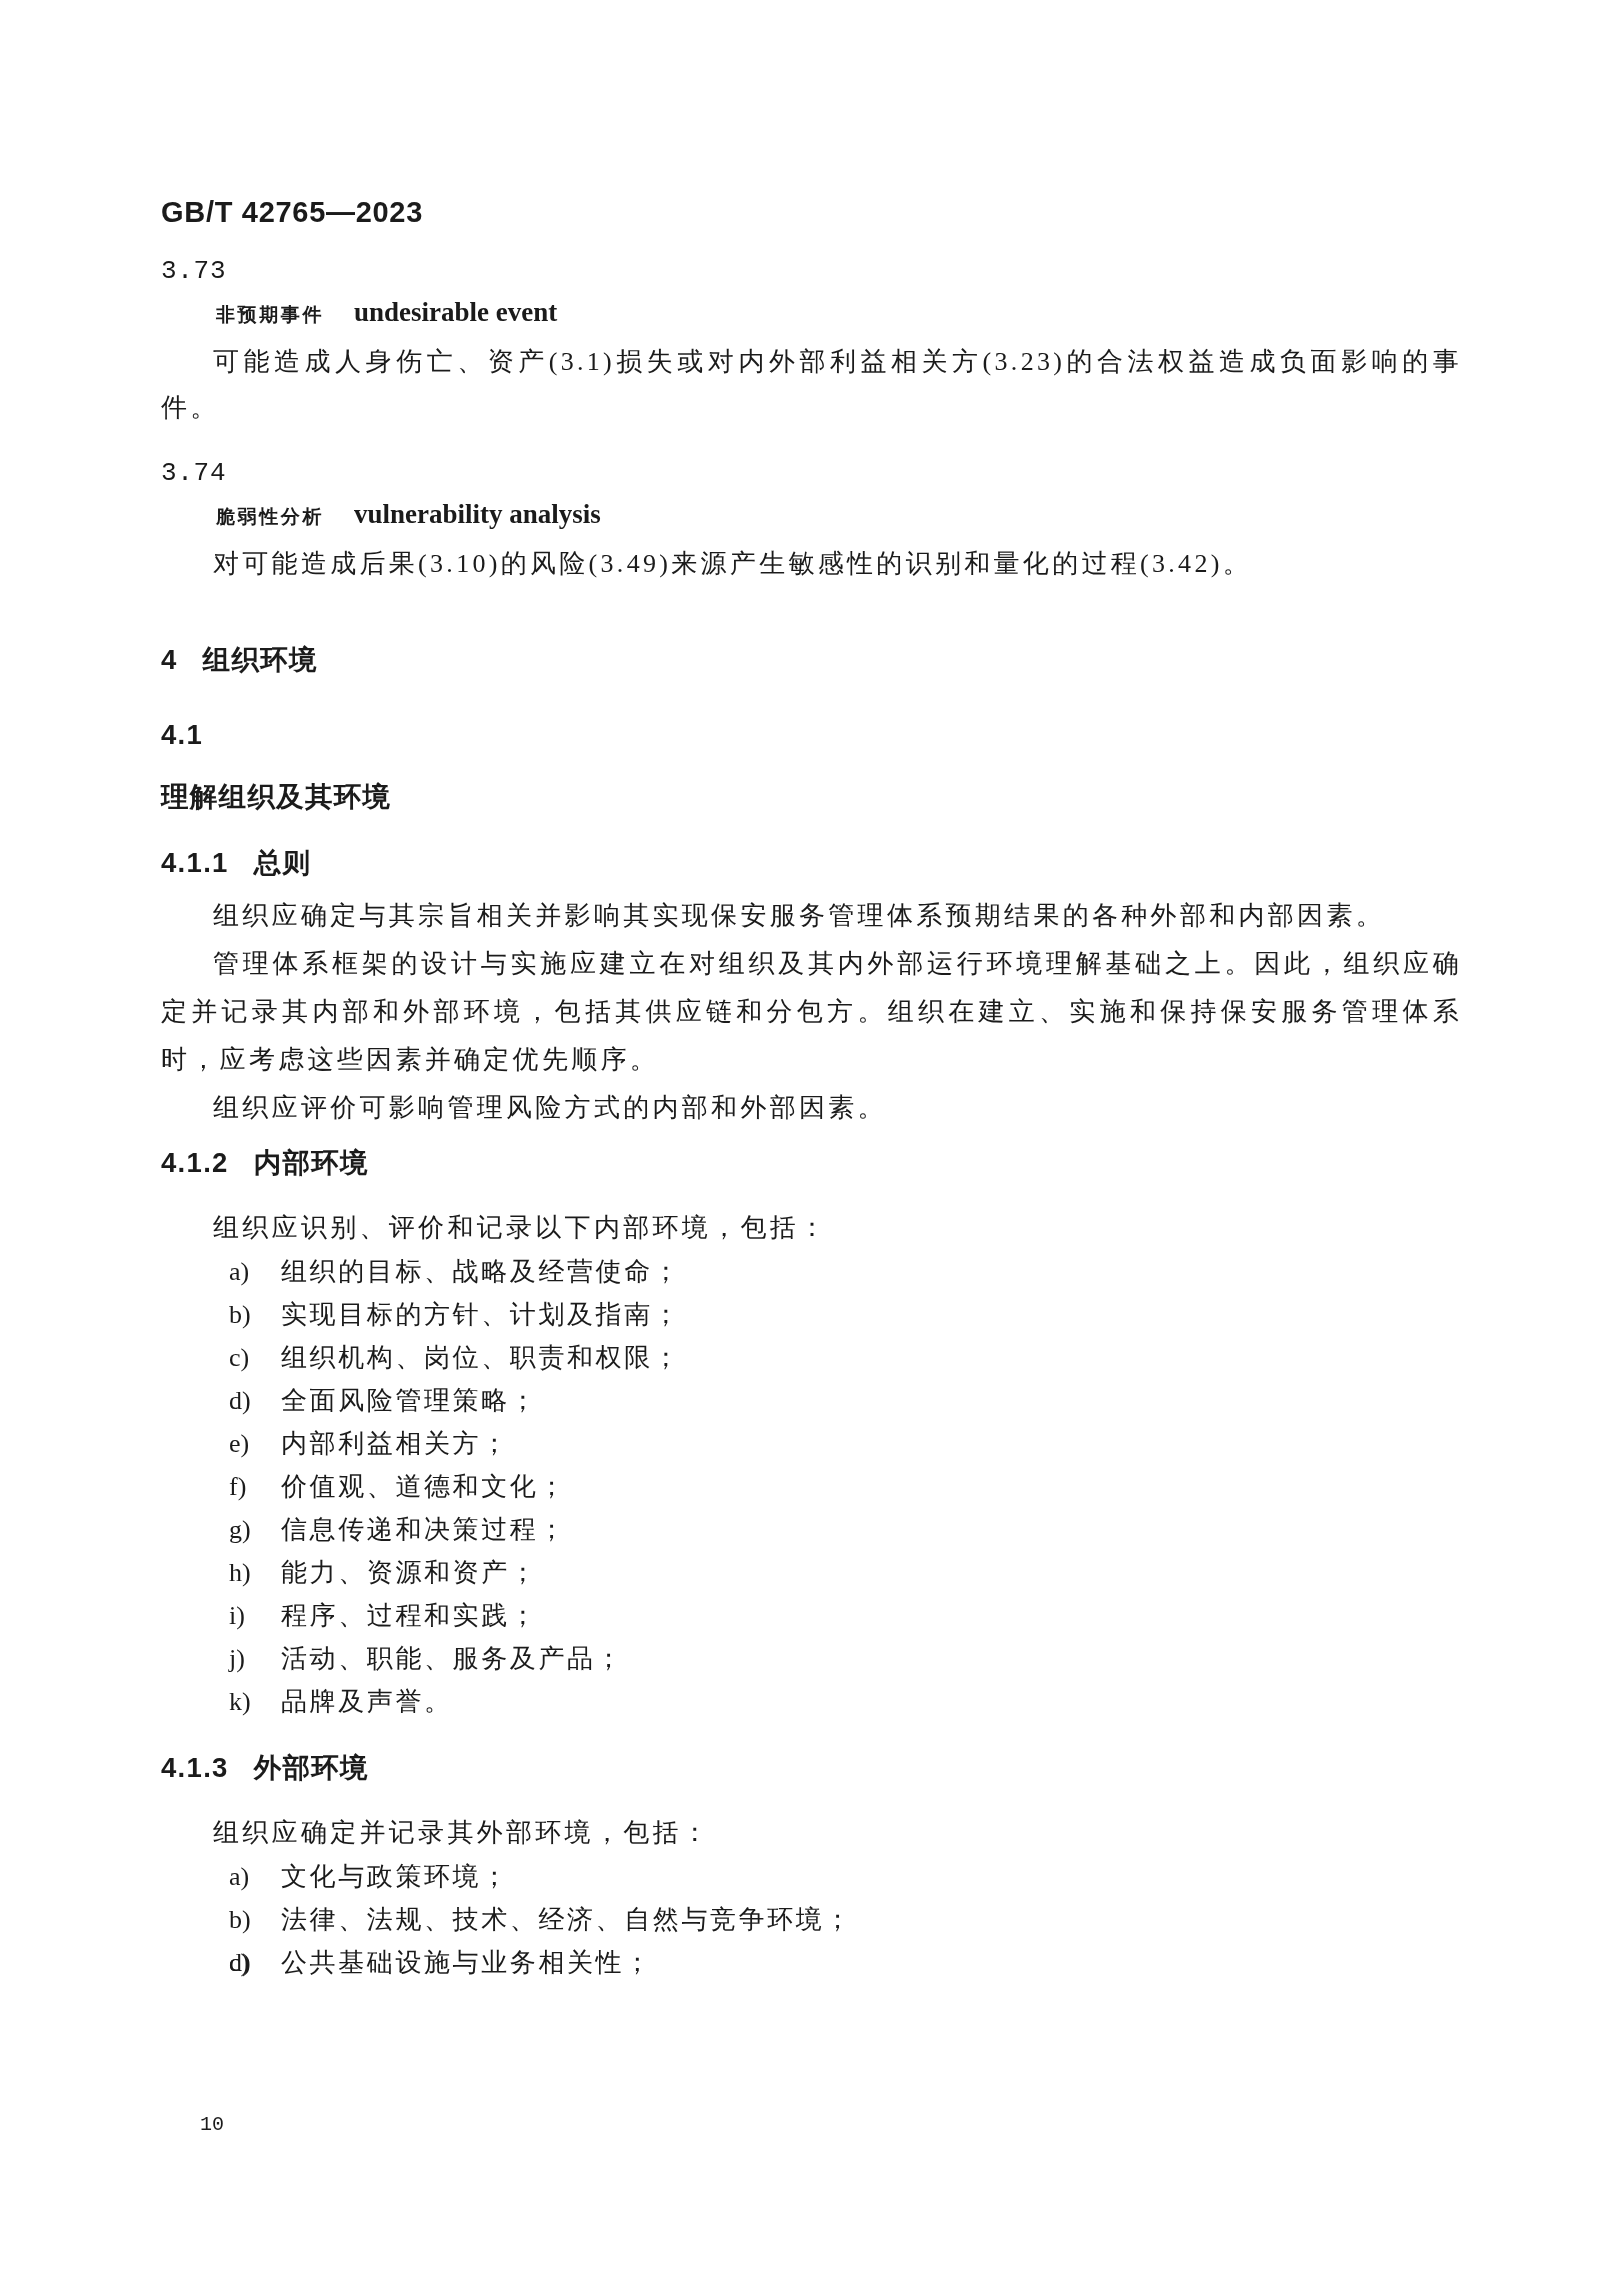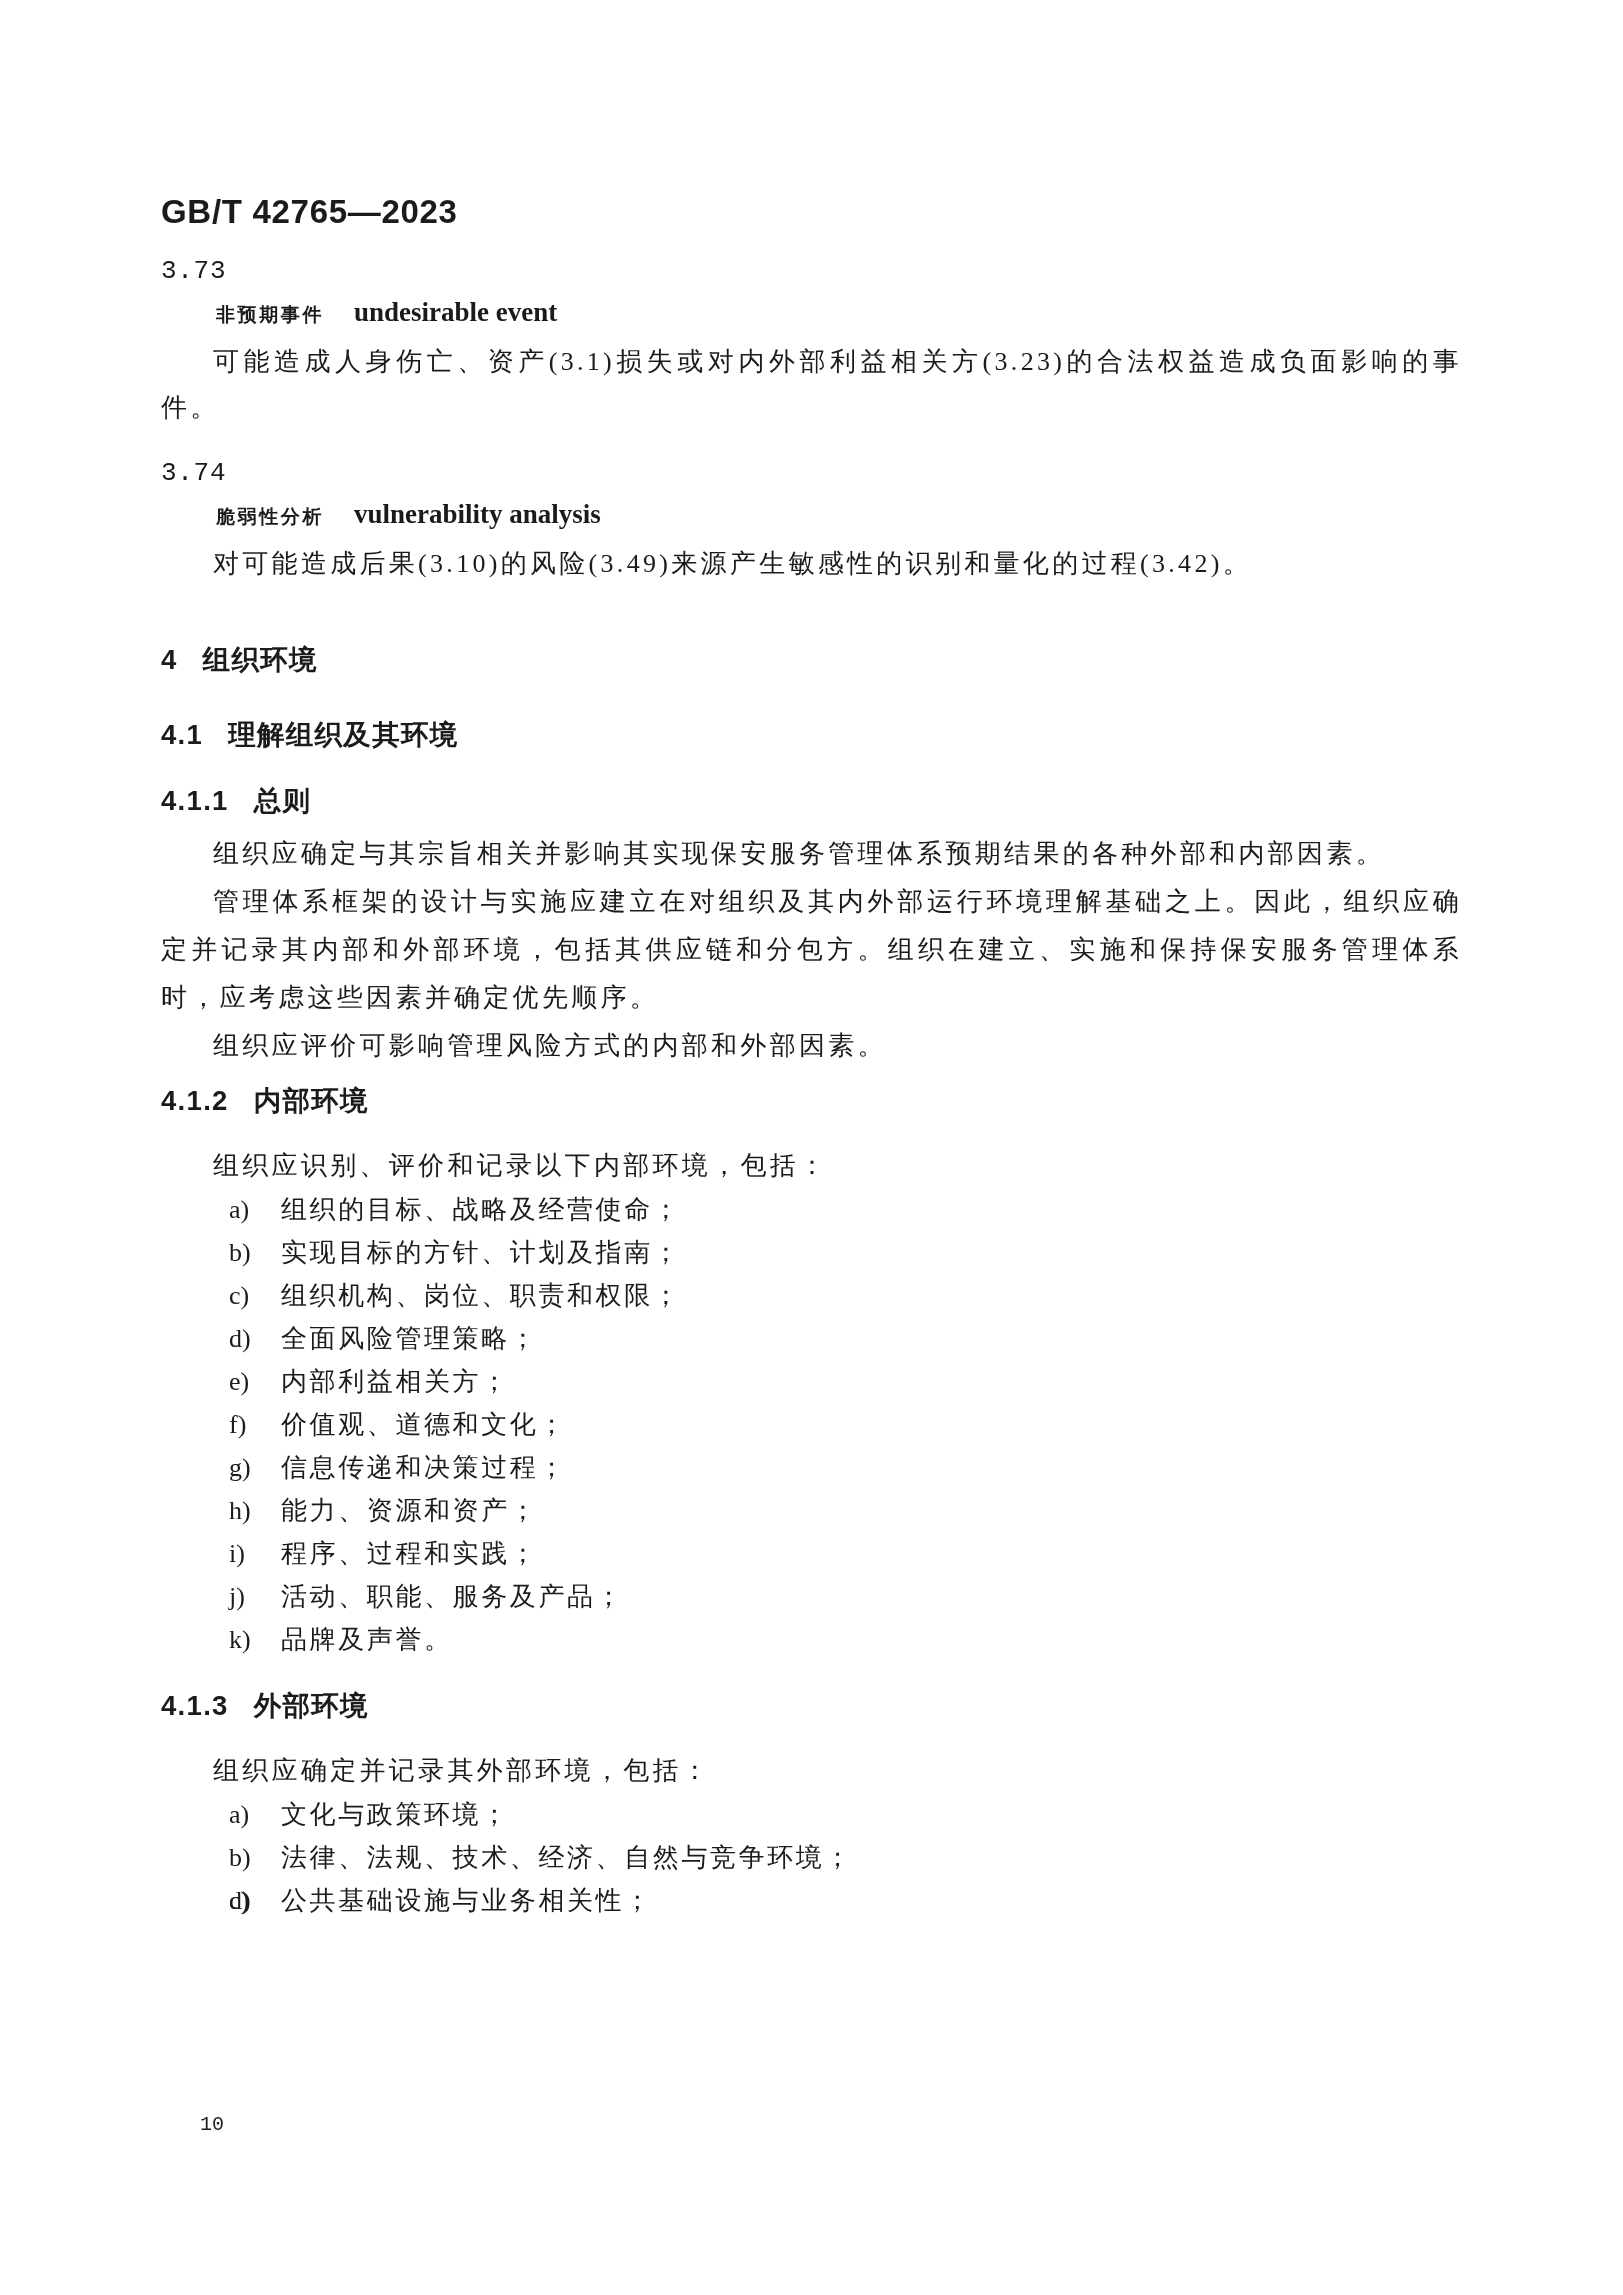--- a/index.html
+++ b/index.html
@@ -10,21 +10,21 @@
     background:#ffffff;
     color:#1b1b1b;
     font-family:"Liberation Serif","DejaVu Serif",serif;
     overflow:hidden;
   }
   .content { padding:195px 161px 0 161px; }
 
   .doc-header {
     font-family:"Liberation Sans","DejaVu Sans",sans-serif;
     font-weight:bold;
-    font-size:33px; line-height:34px; letter-spacing:0.7px;
+    font-size:29px; line-height:34px; letter-spacing:0.7px;
   }
 
   .notes { margin-top:38px; }
   .note {
     font-size:22px; line-height:39px; letter-spacing:1.3px;
     margin-bottom:5.2px;
     padding-left:132px; text-indent:-62px;
     text-align:justify;
   }
   .note-label { font-family:"Liberation Sans","DejaVu Sans",sans-serif; }
@@ -46,21 +46,21 @@
     font-size:26px; line-height:46px; letter-spacing:3.3px;
     text-indent:52px; text-align:justify;
   }
 
   .heading {
     font-family:"Liberation Sans","DejaVu Sans",sans-serif;
     font-weight:bold; font-size:27.5px; line-height:37px;
     display:flex; gap:25px; letter-spacing:1.3px;
   }
   .h-clause   { margin-top:54px; }
-  .h-sub      { margin-top:38px; }
+  .h-sub      { margin-top:38px;flex-direction:column; }
   .h-subsub   { margin-top:29px; }
   .h-mid      { margin-top:12px; }
   .h-late     { margin-top:26px; }
 
   .para-block { margin-top:10.5px; }
   .para {
     font-size:26px; line-height:48px; letter-spacing:3.3px;
     text-indent:52px; text-align:justify;
   }
 

